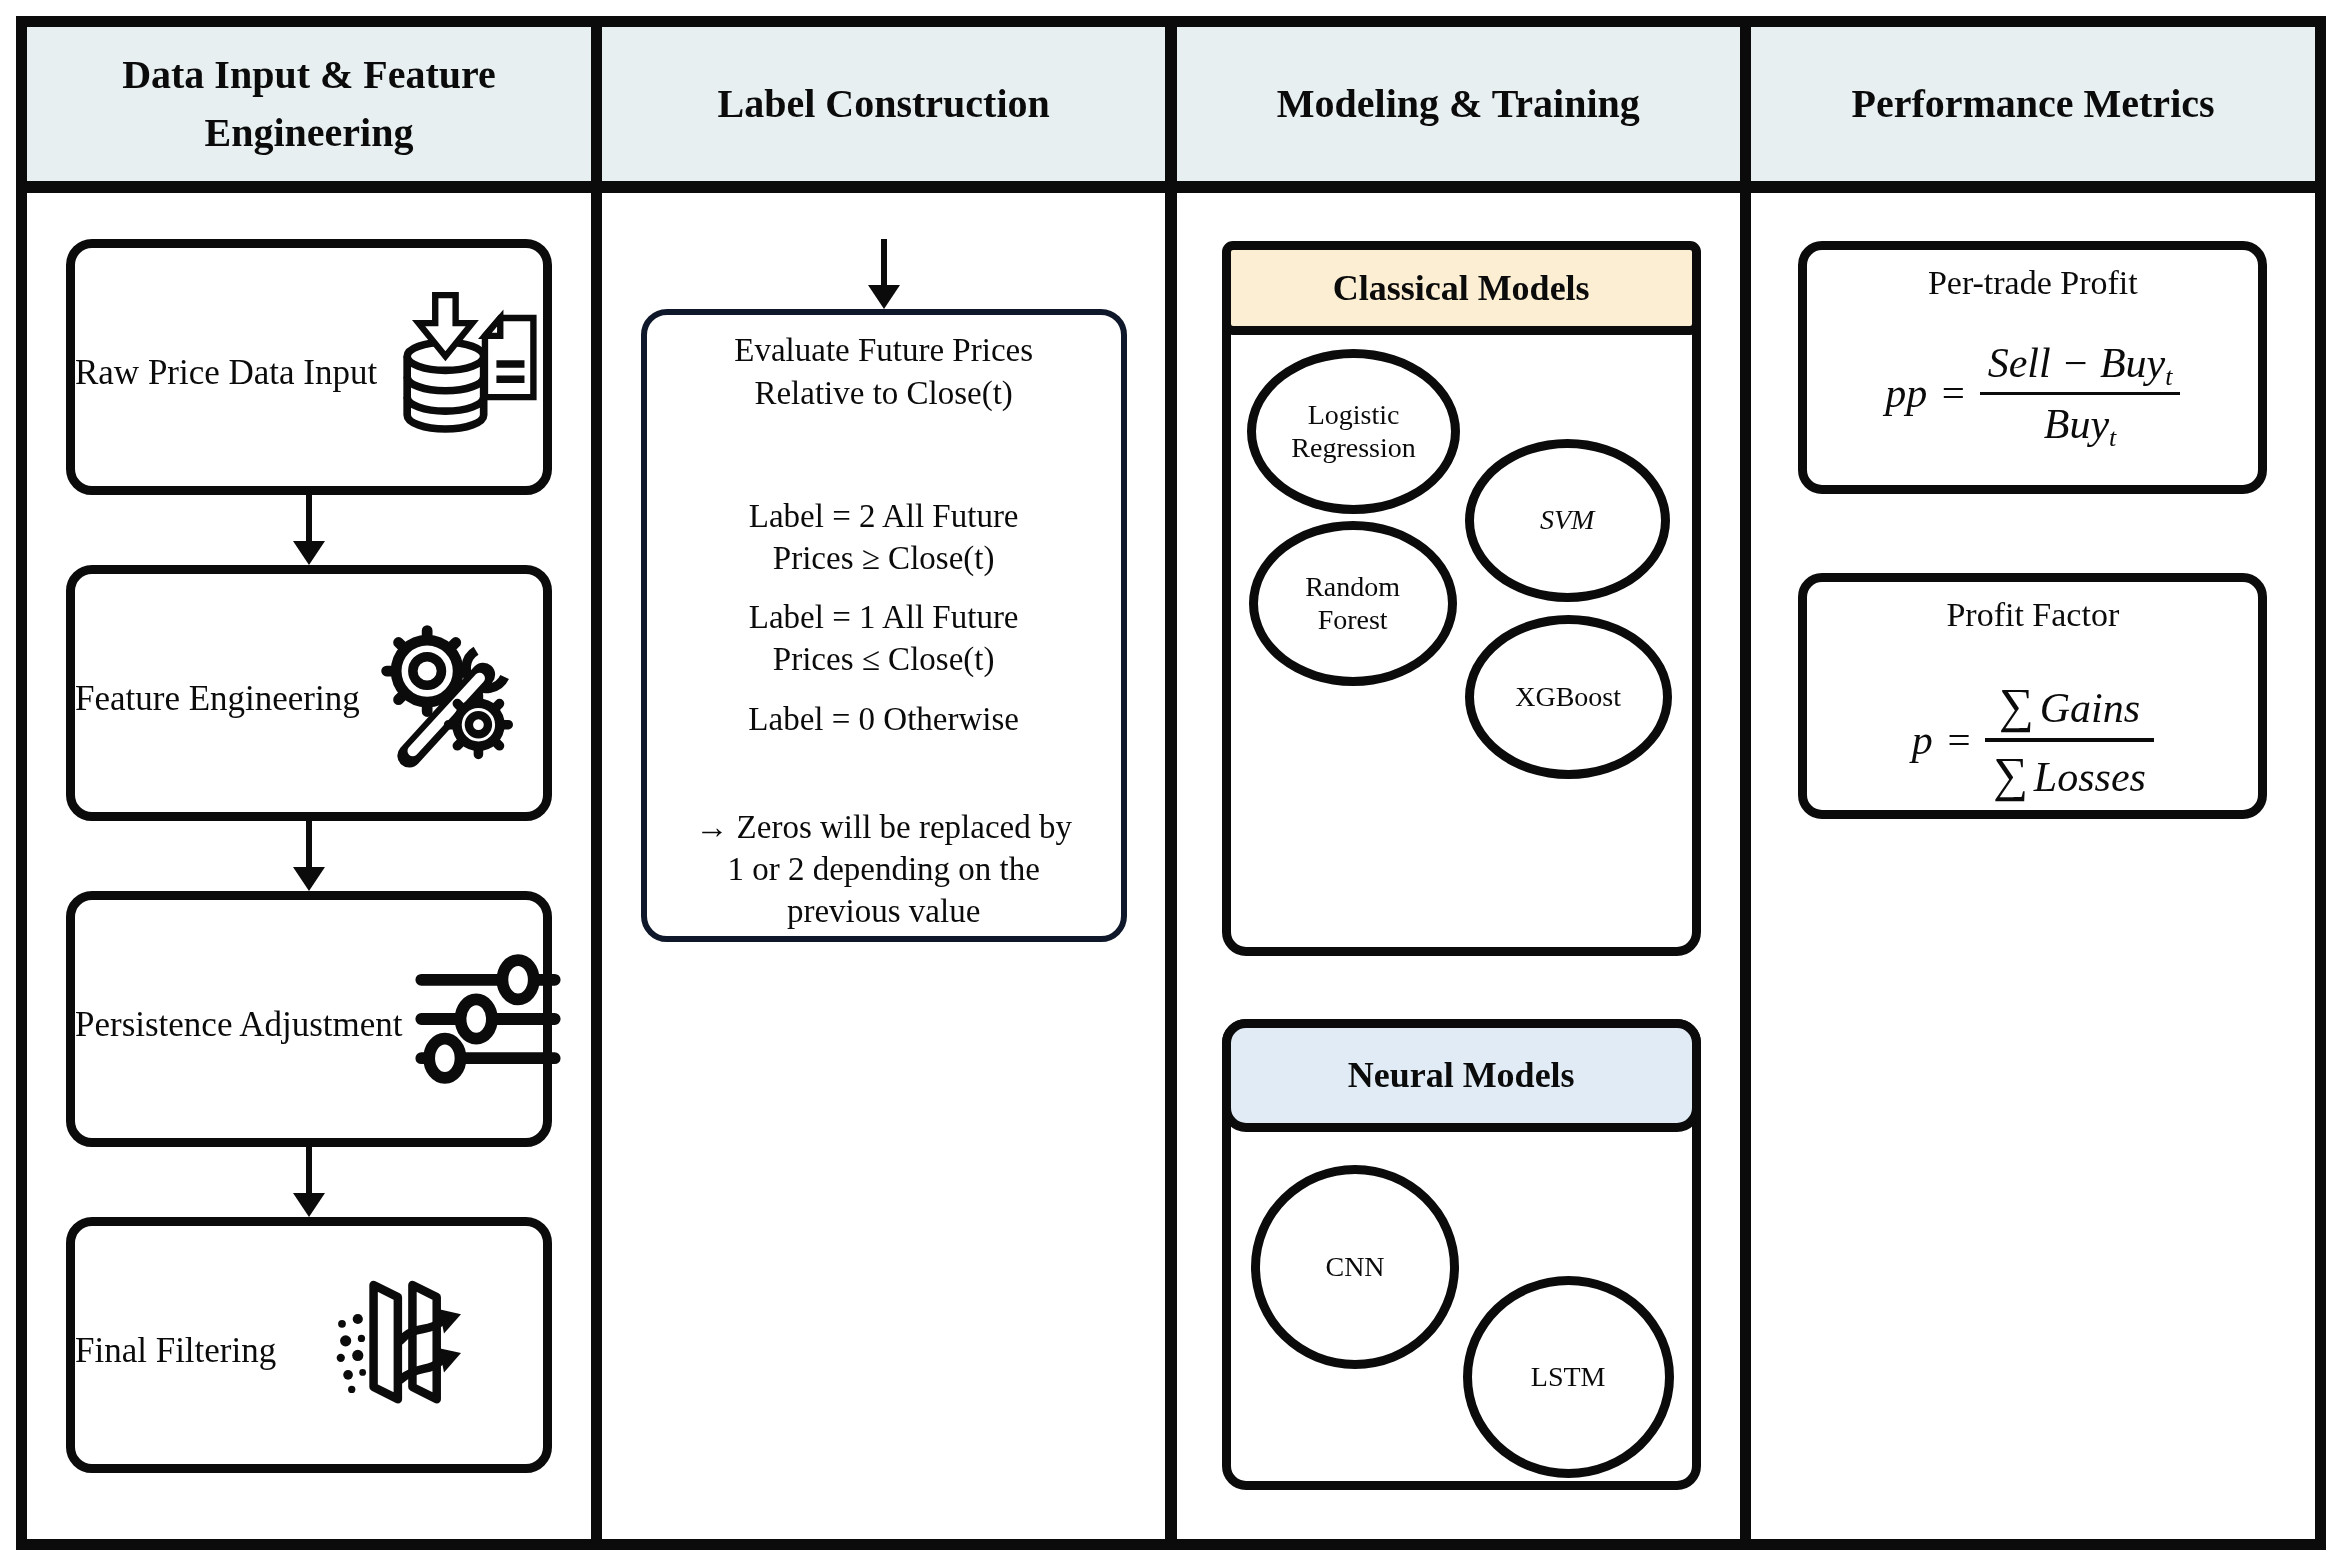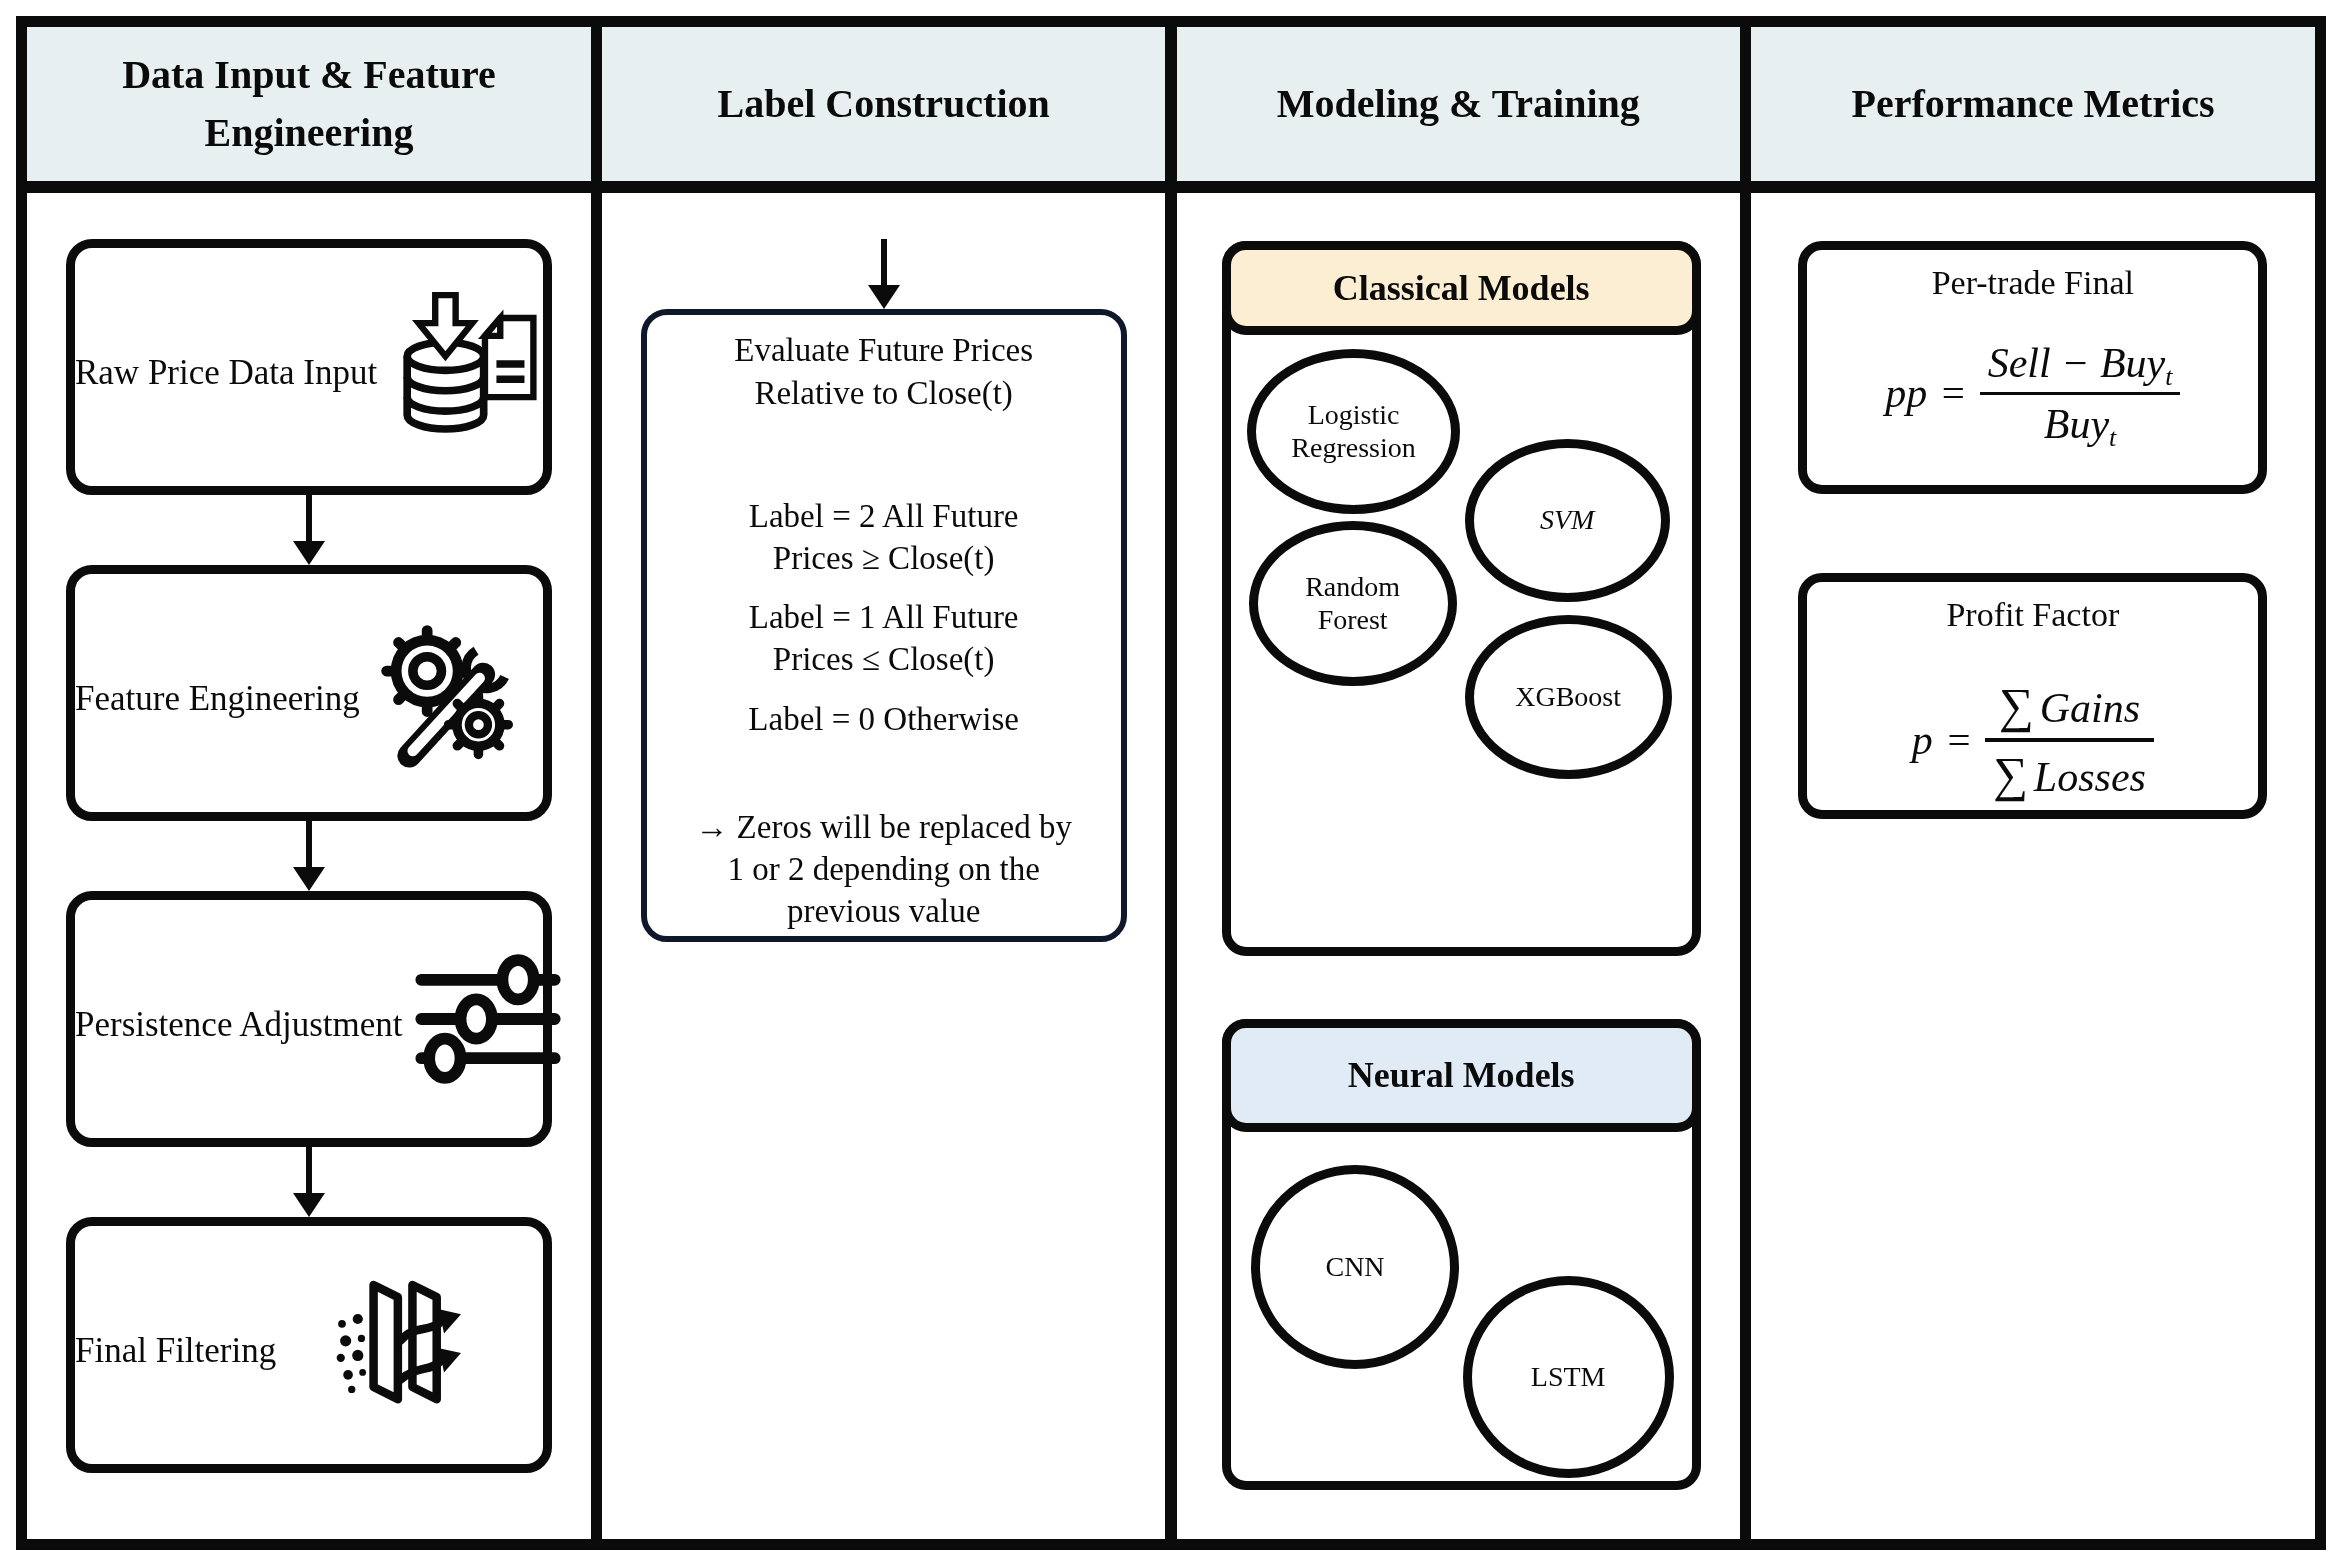--- a/index.html
+++ b/index.html
@@ -220,21 +220,21 @@
         <div>1 or 2 depending on the</div>
         <div>previous value</div>
       </div>
 
     </div>
   </div>
 
   <div class="bcell">
 
     <div class="mcontainer" style="top:48px;height:715px;">
-      <div class="mheader" style="height:94px;background:#fbeed3;">
+      <div class="mheader" style="height:94px;background:#fbeed3;border-radius:11px;">
         <span>Classical Models</span>
       </div>
       <div class="mellipse" style="left:16.4px;top:99px;width:213px;height:165px;">
         <span>Logistic Regression</span>
       </div>
       <div class="mellipse" style="left:234px;top:189px;width:205px;height:163px;font-style:italic;">
         <span>SVM</span>
       </div>
       <div class="mellipse" style="left:18px;top:271px;width:208px;height:165px;">
         <span>Random Forest</span>
@@ -254,21 +254,21 @@
       <div class="mellipse" style="left:232px;top:248px;width:211px;height:202px;">
         <span>LSTM</span>
       </div>
     </div>
 
   </div>
 
   <div class="bcell">
 
     <div class="metricbox" style="top:48px;height:253px;">
-      <div class="metric-title">Per-trade Final</div>
+      <div class="metric-title">Per-trade Profit</div>
       <div class="formula">
         <span class="fvar">pp</span>
         <span class="feq">=</span>
         <span class="frac">
           <span class="num">
             <span class="fvar">Sell − Buy</span>
             <span class="fsub">t</span>
           </span>
           <span class="bar"></span>
           <span class="den">

